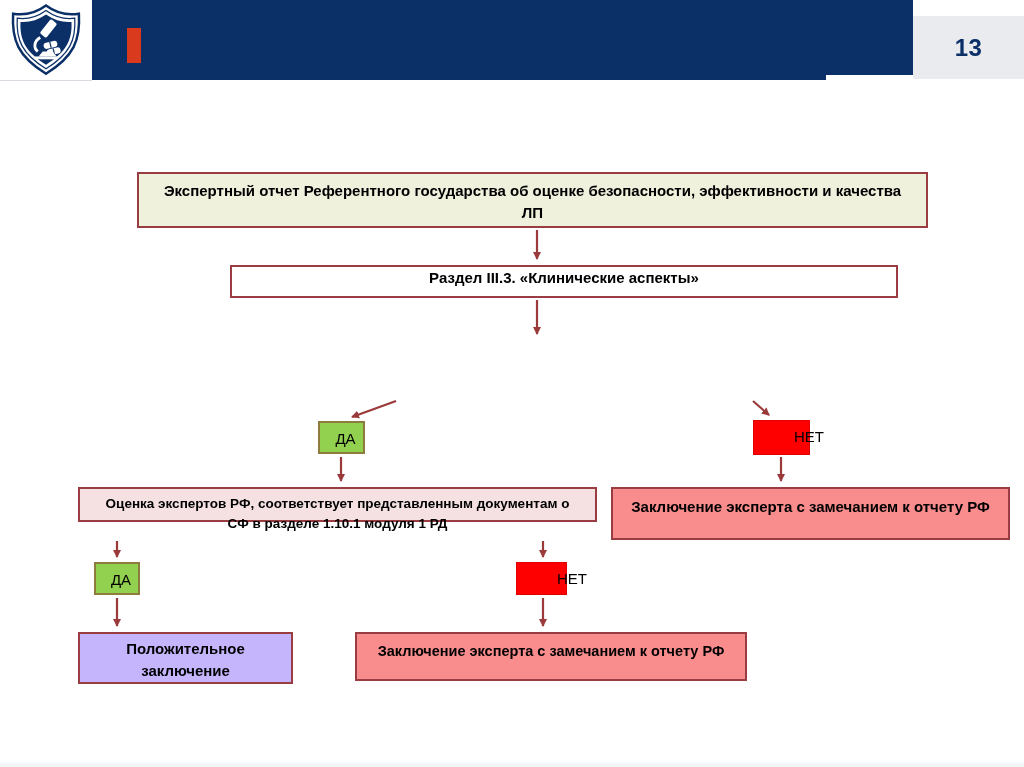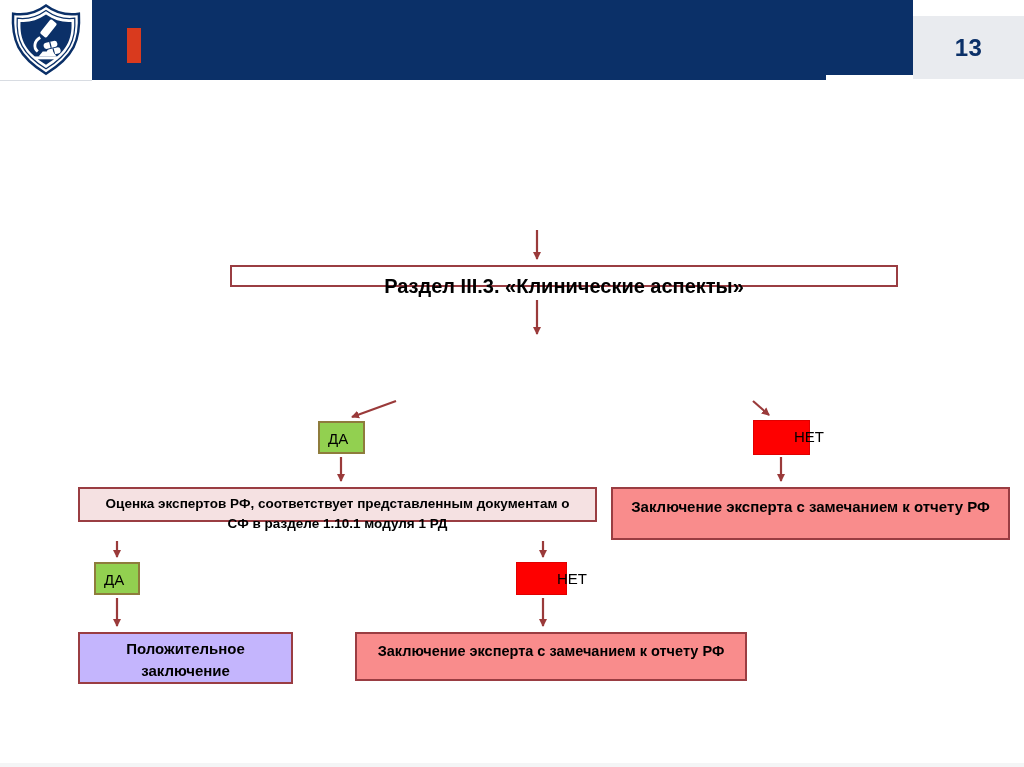--- a/index.html
+++ b/index.html
@@ -21,30 +21,30 @@
     background:#e9ebef; display:flex; align-items:center; justify-content:center;
   }
   .page-number { color:#0b3068; font-size:24px; font-weight:600; letter-spacing:.5px; }
 
   
   .node {
     position:absolute; box-sizing:border-box; border:2px solid #9a3d42;
     color:#000; font-weight:bold; text-align:center; line-height:1.45;
   }
   .report      { left:137px; top:172px; width:791px; height:56px; background:#eff1dc; font-size:15px; padding:6px 14px 0; }
-  .section     { left:230px; top:265px; width:668px; height:22px; background:#ffffff; font-size:20px; padding-top:5px; }
+  .section     { left:230px; top:265px; width:668px; height:33px; background:#ffffff; font-size:15px; }
   .description { left:228px; top:340px; width:670px; height:58px; background:#eae5ee; font-size:15px; padding:5px 30px 0; }
   .assessment  { left:78px;  top:487px; width:519px; height:35px; background:#f5e1e2; font-size:13.5px; padding:5px 20px 0; }
   .remark-right{ left:611px; top:487px; width:399px; height:53px; background:#f98c8c; font-size:15px; padding:7px 10px 0; }
   .positive    { left:78px;  top:632px; width:215px; height:52px; background:#c4b5fd; font-size:15px; padding:4px 18px 0; }
   .remark-bottom{ left:355px; top:632px; width:392px; height:49px; background:#f98c8c; font-size:14.5px; padding:7px 10px 0; }
 
   .decision {
     position:absolute; box-sizing:border-box; font-weight:normal;
-    font-size:15px; color:#000; text-align:left; padding:7px 0 0 8px; line-height:1.2;
+    font-size:15px; color:#000; text-align:center; padding:7px 0 0 8px; line-height:1.2;
   }
   .yes { background:#92d050; border:2px solid #8e7c3c; }
   .no  { background:#fe0000; border:1px solid #e00000;padding-left:40px; }
   .yes1 { left:318px; top:421px; width:47px; height:33px; }
   .no1  { left:753px; top:420px; width:57px; height:35px; }
   .yes2 { left:94px;  top:562px; width:46px; height:33px; }
   .no2  { left:516px; top:562px; width:51px; height:33px; }
 
   
   .arrows { position:absolute; left:0; top:0; width:1024px; height:767px; pointer-events:none; }
@@ -79,20 +79,23 @@
         <path d="M36,65 l5,-6 h12 l5,6 Z" fill="#ffffff"></path>
         <rect x="31" y="65" width="28" height="3.5" fill="#ffffff"></rect>
       </g>
     </svg>
   </div>
 
   <div class="page-number-box">
     <span class="page-number">13</span>
   </div>
 
+  <div class="node report">
+    <span>Экспертный отчет Референтного государства об оценке безопасности, эффективности и качества ЛП</span>
+  </div>
 
   <div class="node section">
     <span>Раздел III.3. «Клинические аспекты»</span>
   </div>
 
 
   <div class="decision yes yes1">
     <span>ДА</span>
   </div>
   <div class="decision no no1">

